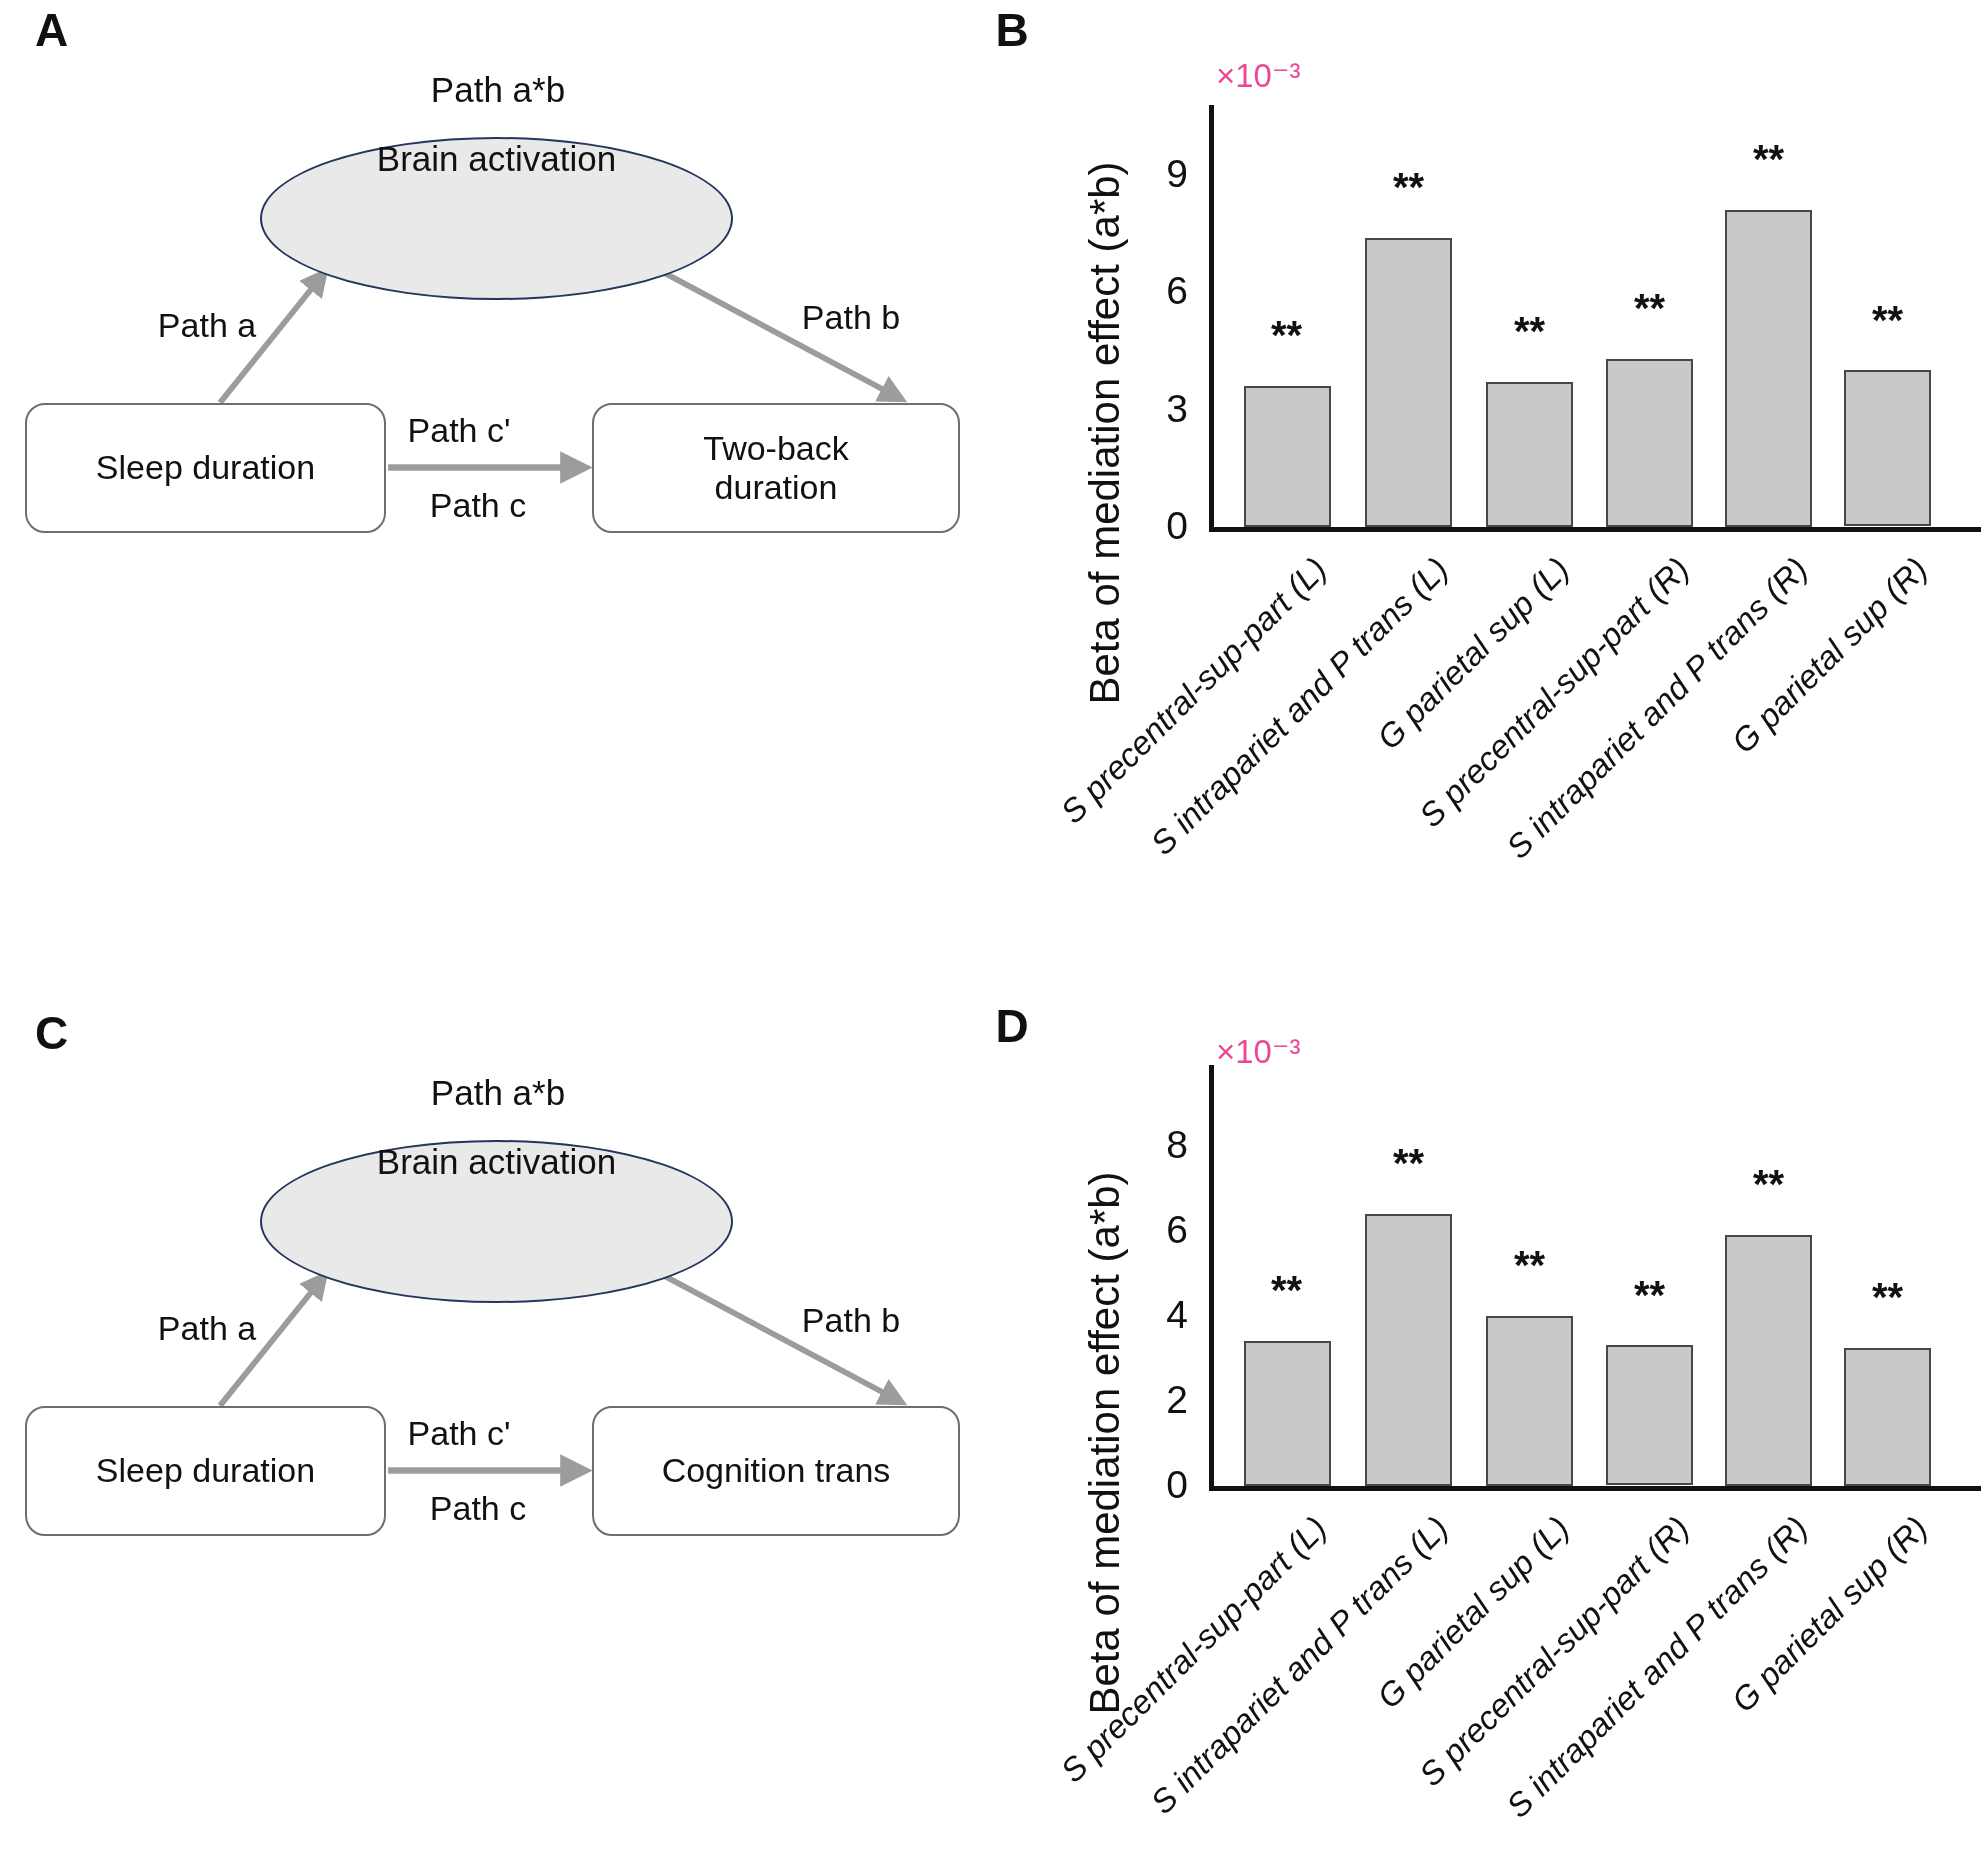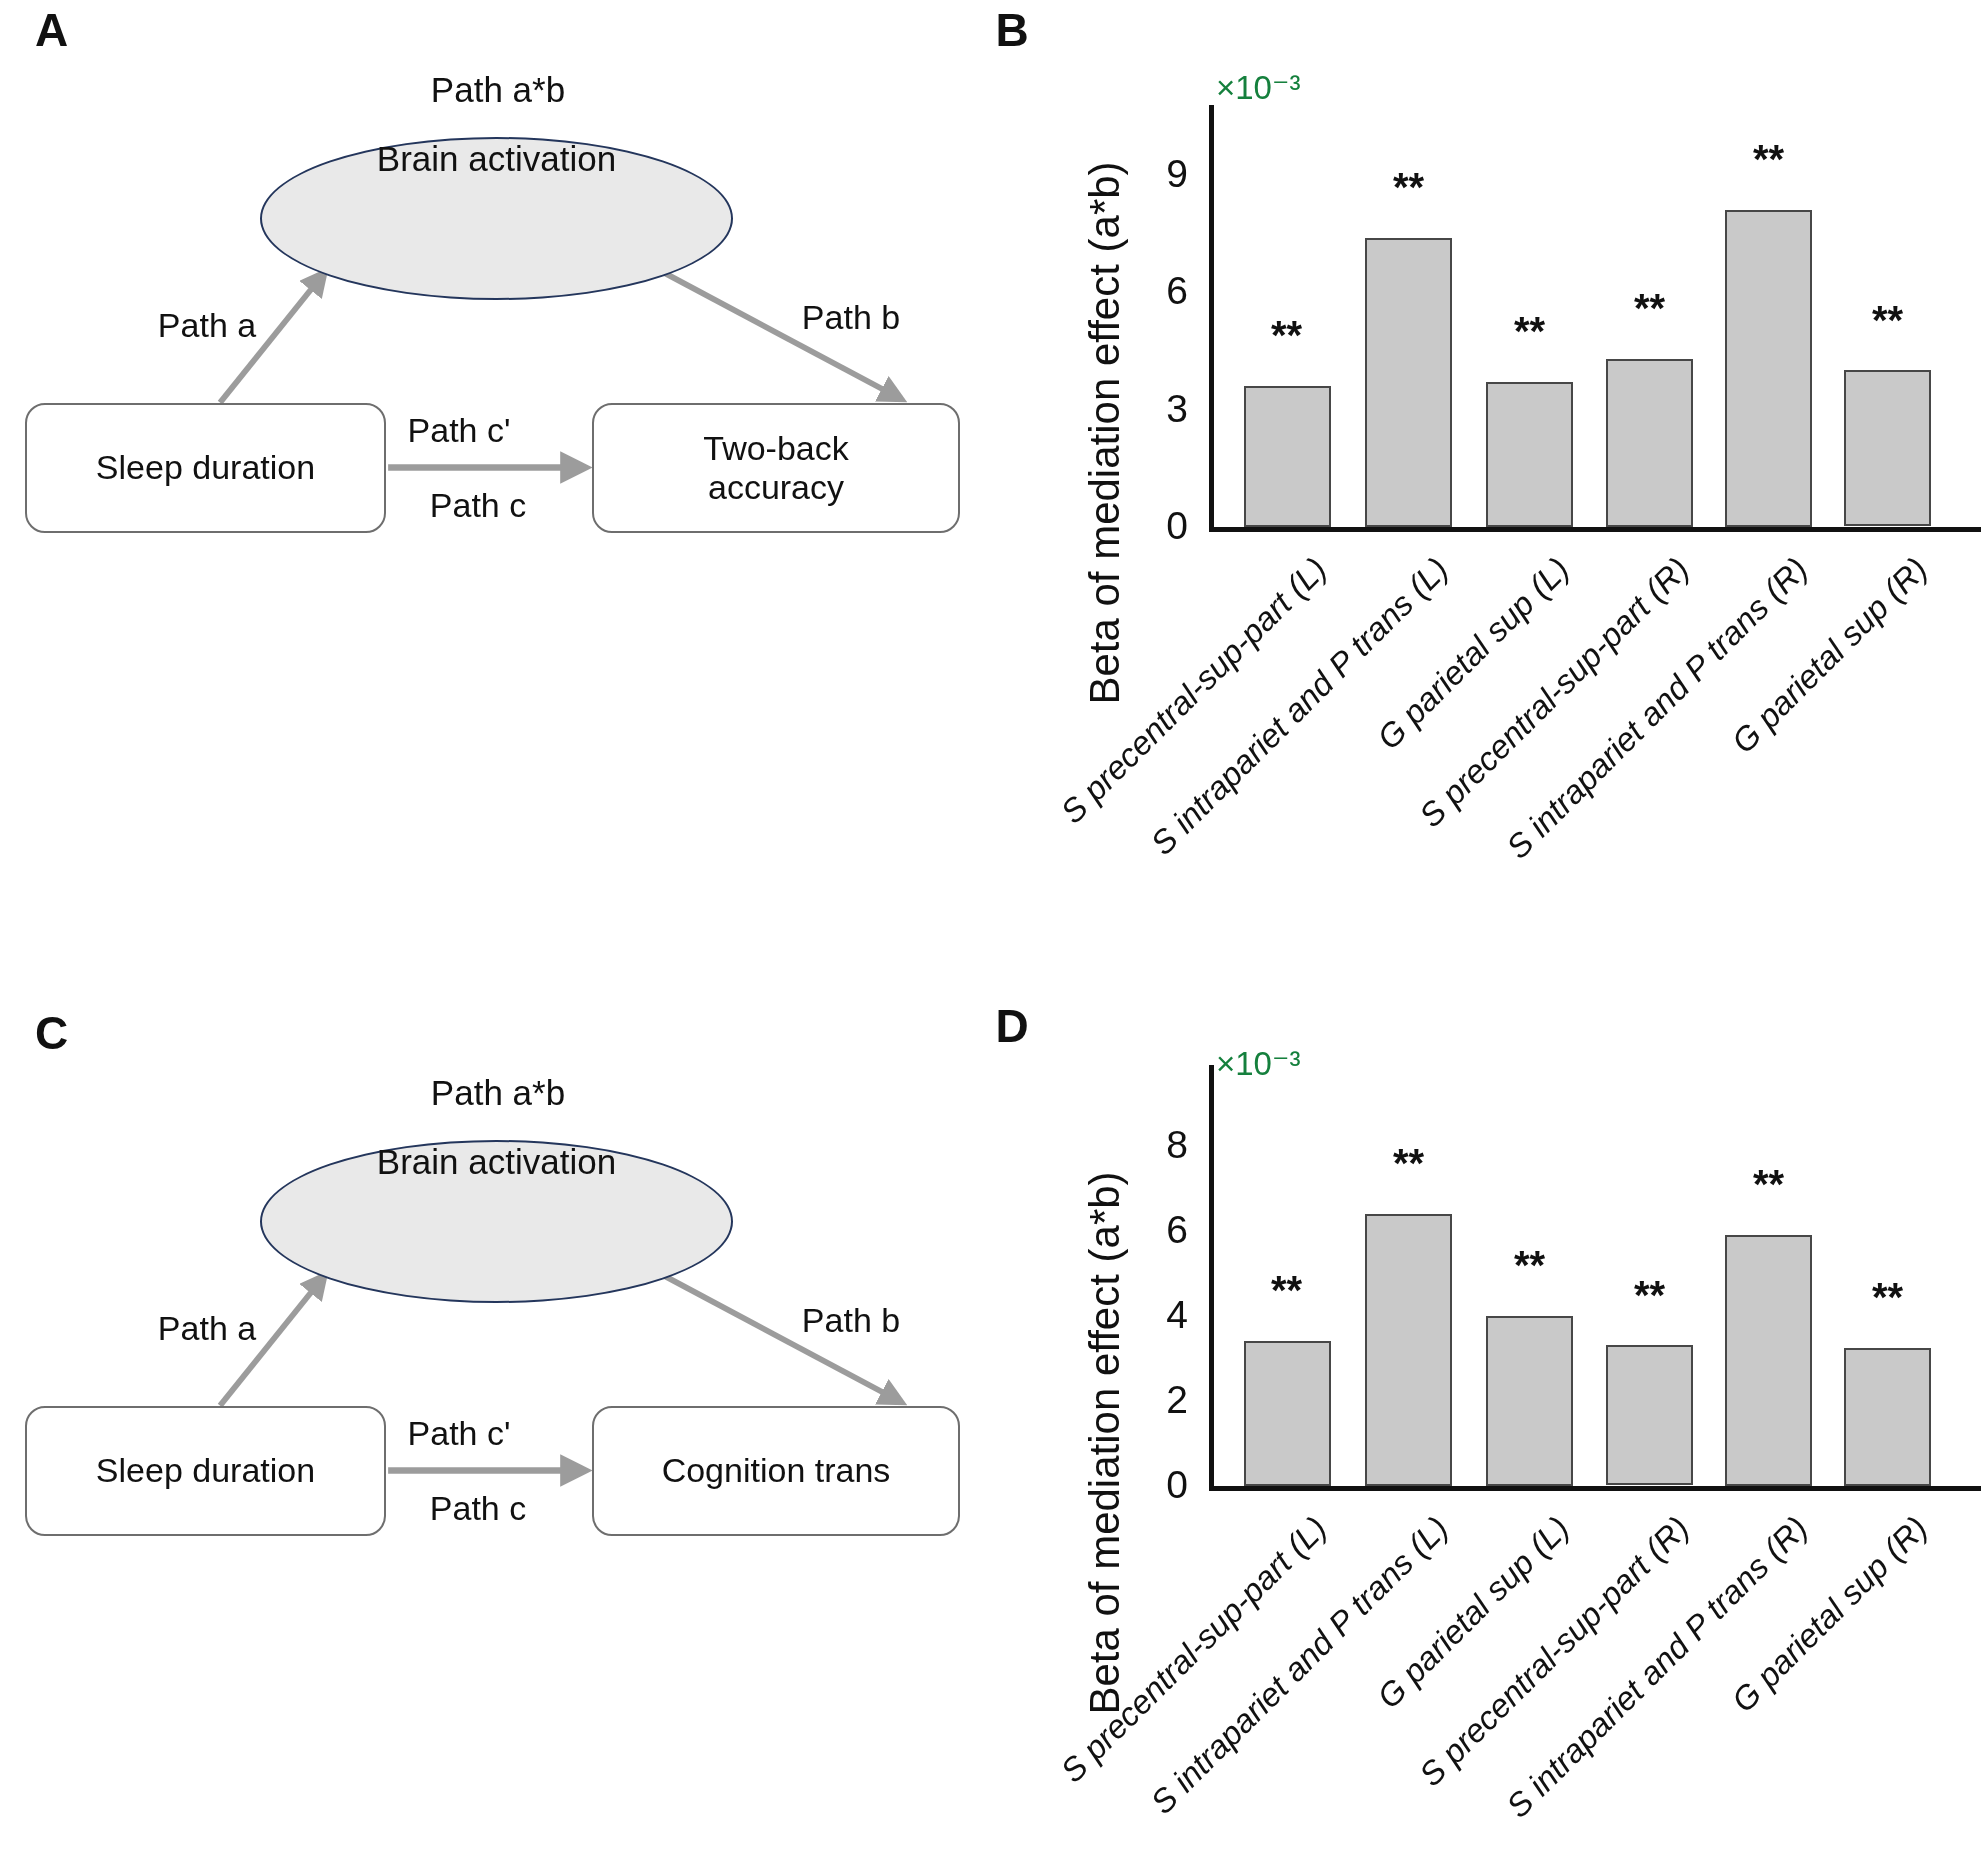--- a/index.html
+++ b/index.html
@@ -37,21 +37,21 @@
   #chart-d{top:996px;height:870px;}
   .chart .panel-label{left:21.6px;top:7.2px;}
   .plot{position:absolute;box-sizing:content-box;
         border-left:5px solid #111;border-bottom:5px solid #111;}
   #chart-b .plot{left:235px;top:105px;width:767px;height:422px;}
   #chart-d .plot{left:235px;top:69px;width:767px;height:421px;}
   .ylabel{position:absolute;transform:translate(-50%,-50%) rotate(-90deg);
           font-size:42px;white-space:nowrap;}
   #chart-b .ylabel{left:131px;top:433px;}
   #chart-d .ylabel{left:131px;top:447px;}
-  .scale-note{position:absolute;font-size:33px;color:#15803d;white-space:nowrap;margin-top:12px;}
+  .scale-note{position:absolute;font-size:33px;color:#ec4899;white-space:nowrap;}
   #chart-b .scale-note{left:242px;top:56px;}
   #chart-d .scale-note{left:242px;top:36px;}
   .bar{position:absolute;box-sizing:border-box;border:2.9px solid #474747;}
   .ytick{position:absolute;width:101px;text-align:right;font-size:39px;line-height:1.2;}
   .sig{position:absolute;width:115px;text-align:center;font-size:40px;font-weight:bold;line-height:1;}
   .xlabel{position:absolute;font-size:33px;font-style:italic;white-space:nowrap;
           transform-origin:100% 0;transform:rotate(-45deg);text-align:right;}
 </style>
 </head>
 <body>
@@ -77,21 +77,21 @@
     <div class="ellipse">
       <span>Brain activation</span>
     </div>
 
     <div class="dbox box-left">
       <span>Sleep duration</span>
     </div>
 
     <div class="dbox box-right">
       <span>Two-back</span>
-      <span>accuracy</span>
+      <span>duration</span>
     </div>
 
     <div class="plabel path-a">Path a</div>
     <div class="plabel path-b">Path b</div>
     <div class="plabel path-cp">Path c'</div>
     <div class="plabel path-c">Path c</div>
   </section>
 
   <section class="diagram" id="diagram-1">
     <div class="panel-label">C</div>

